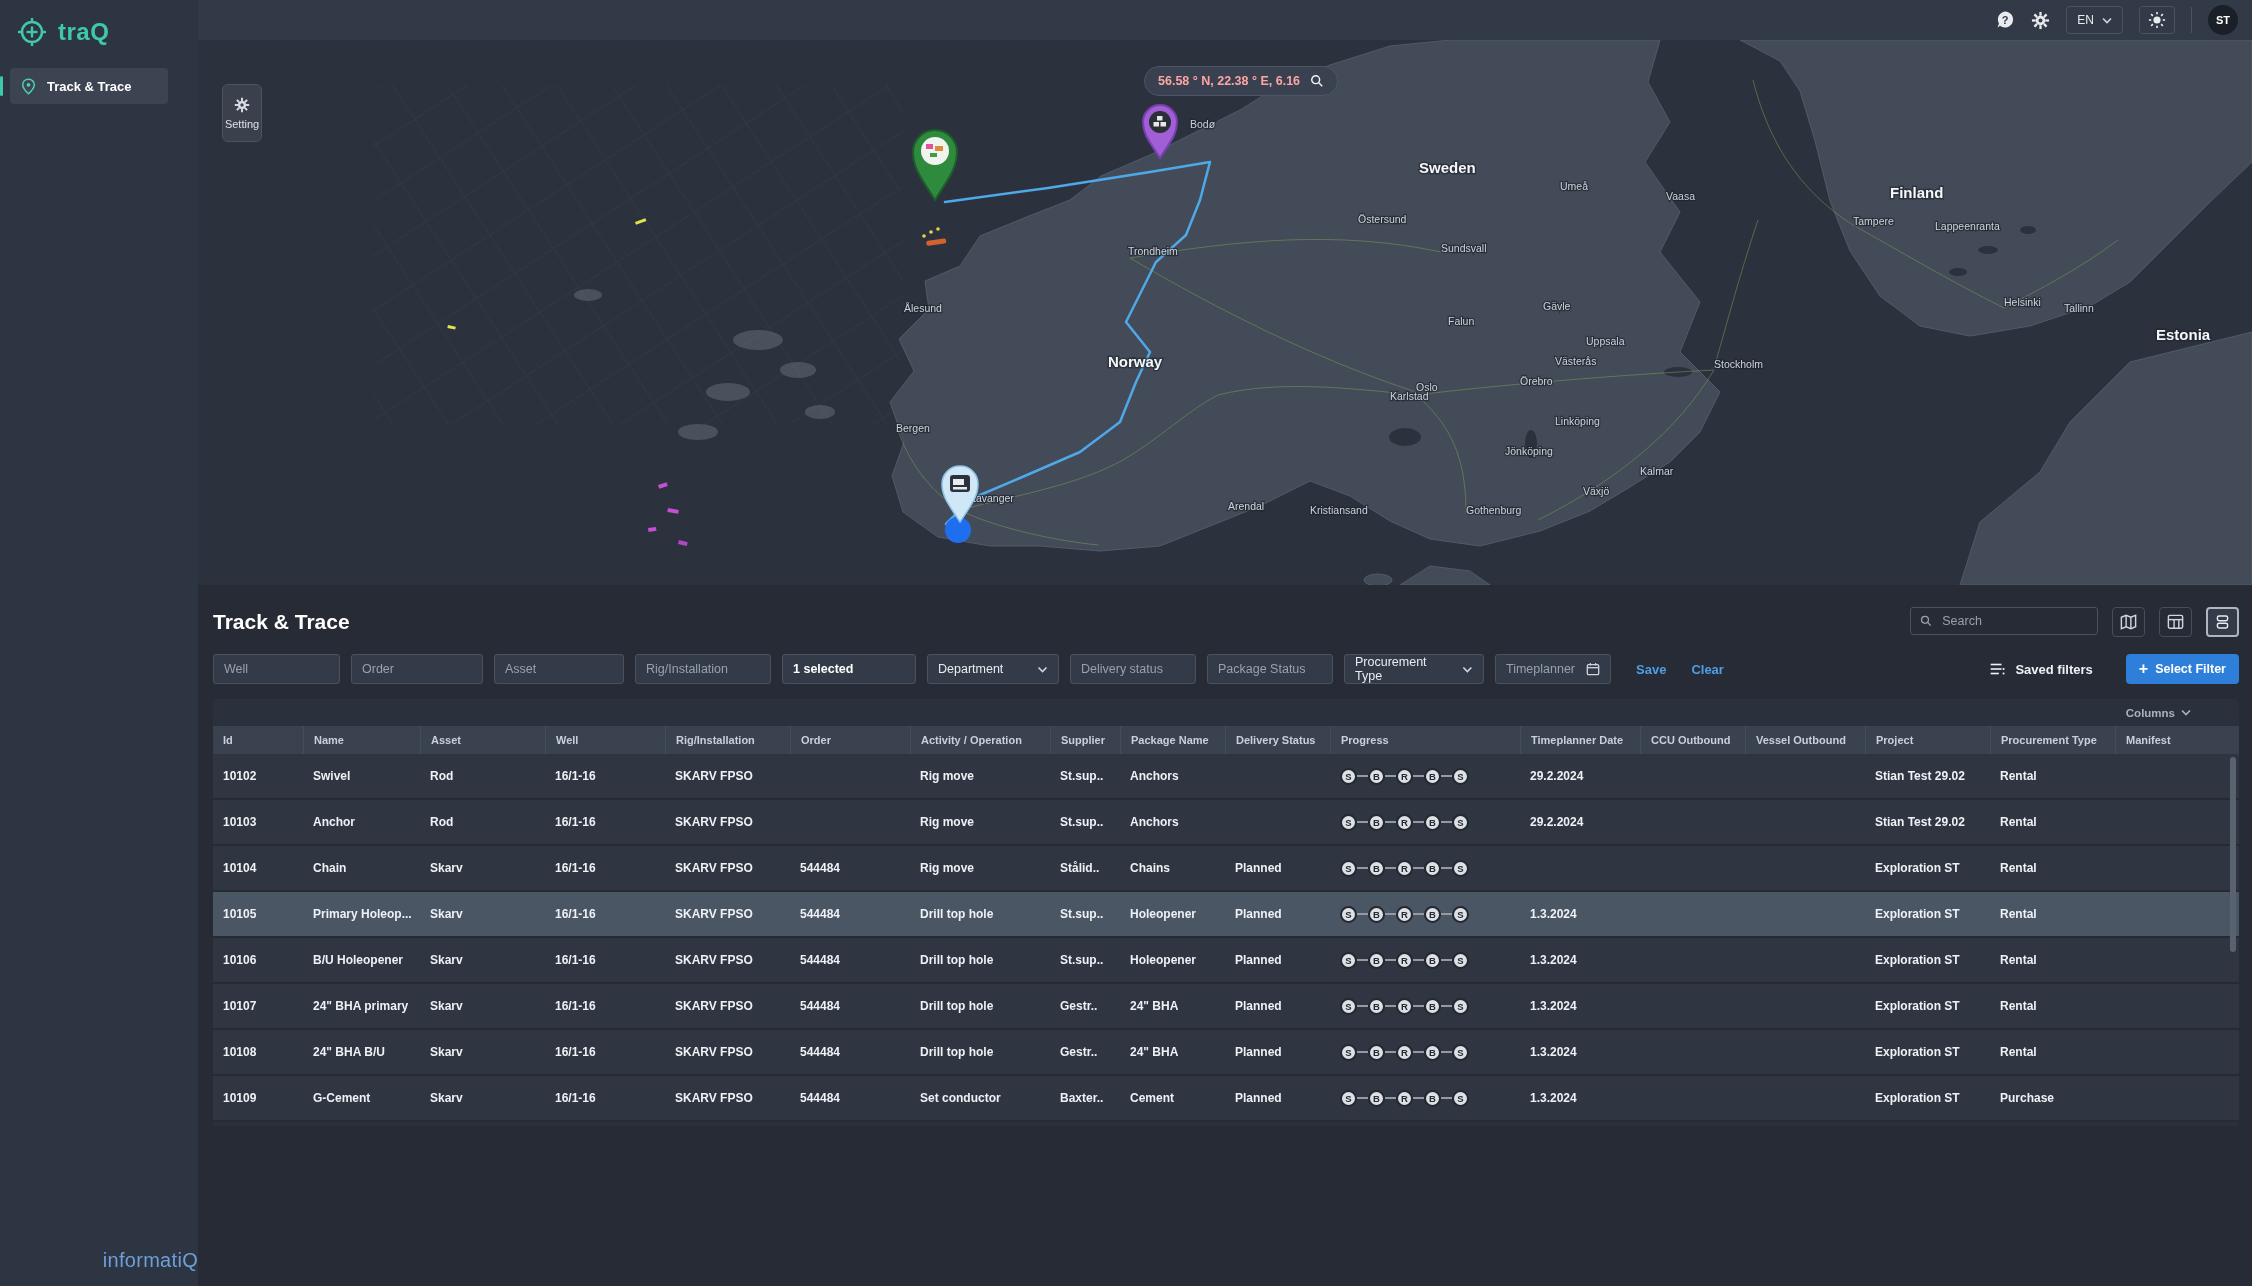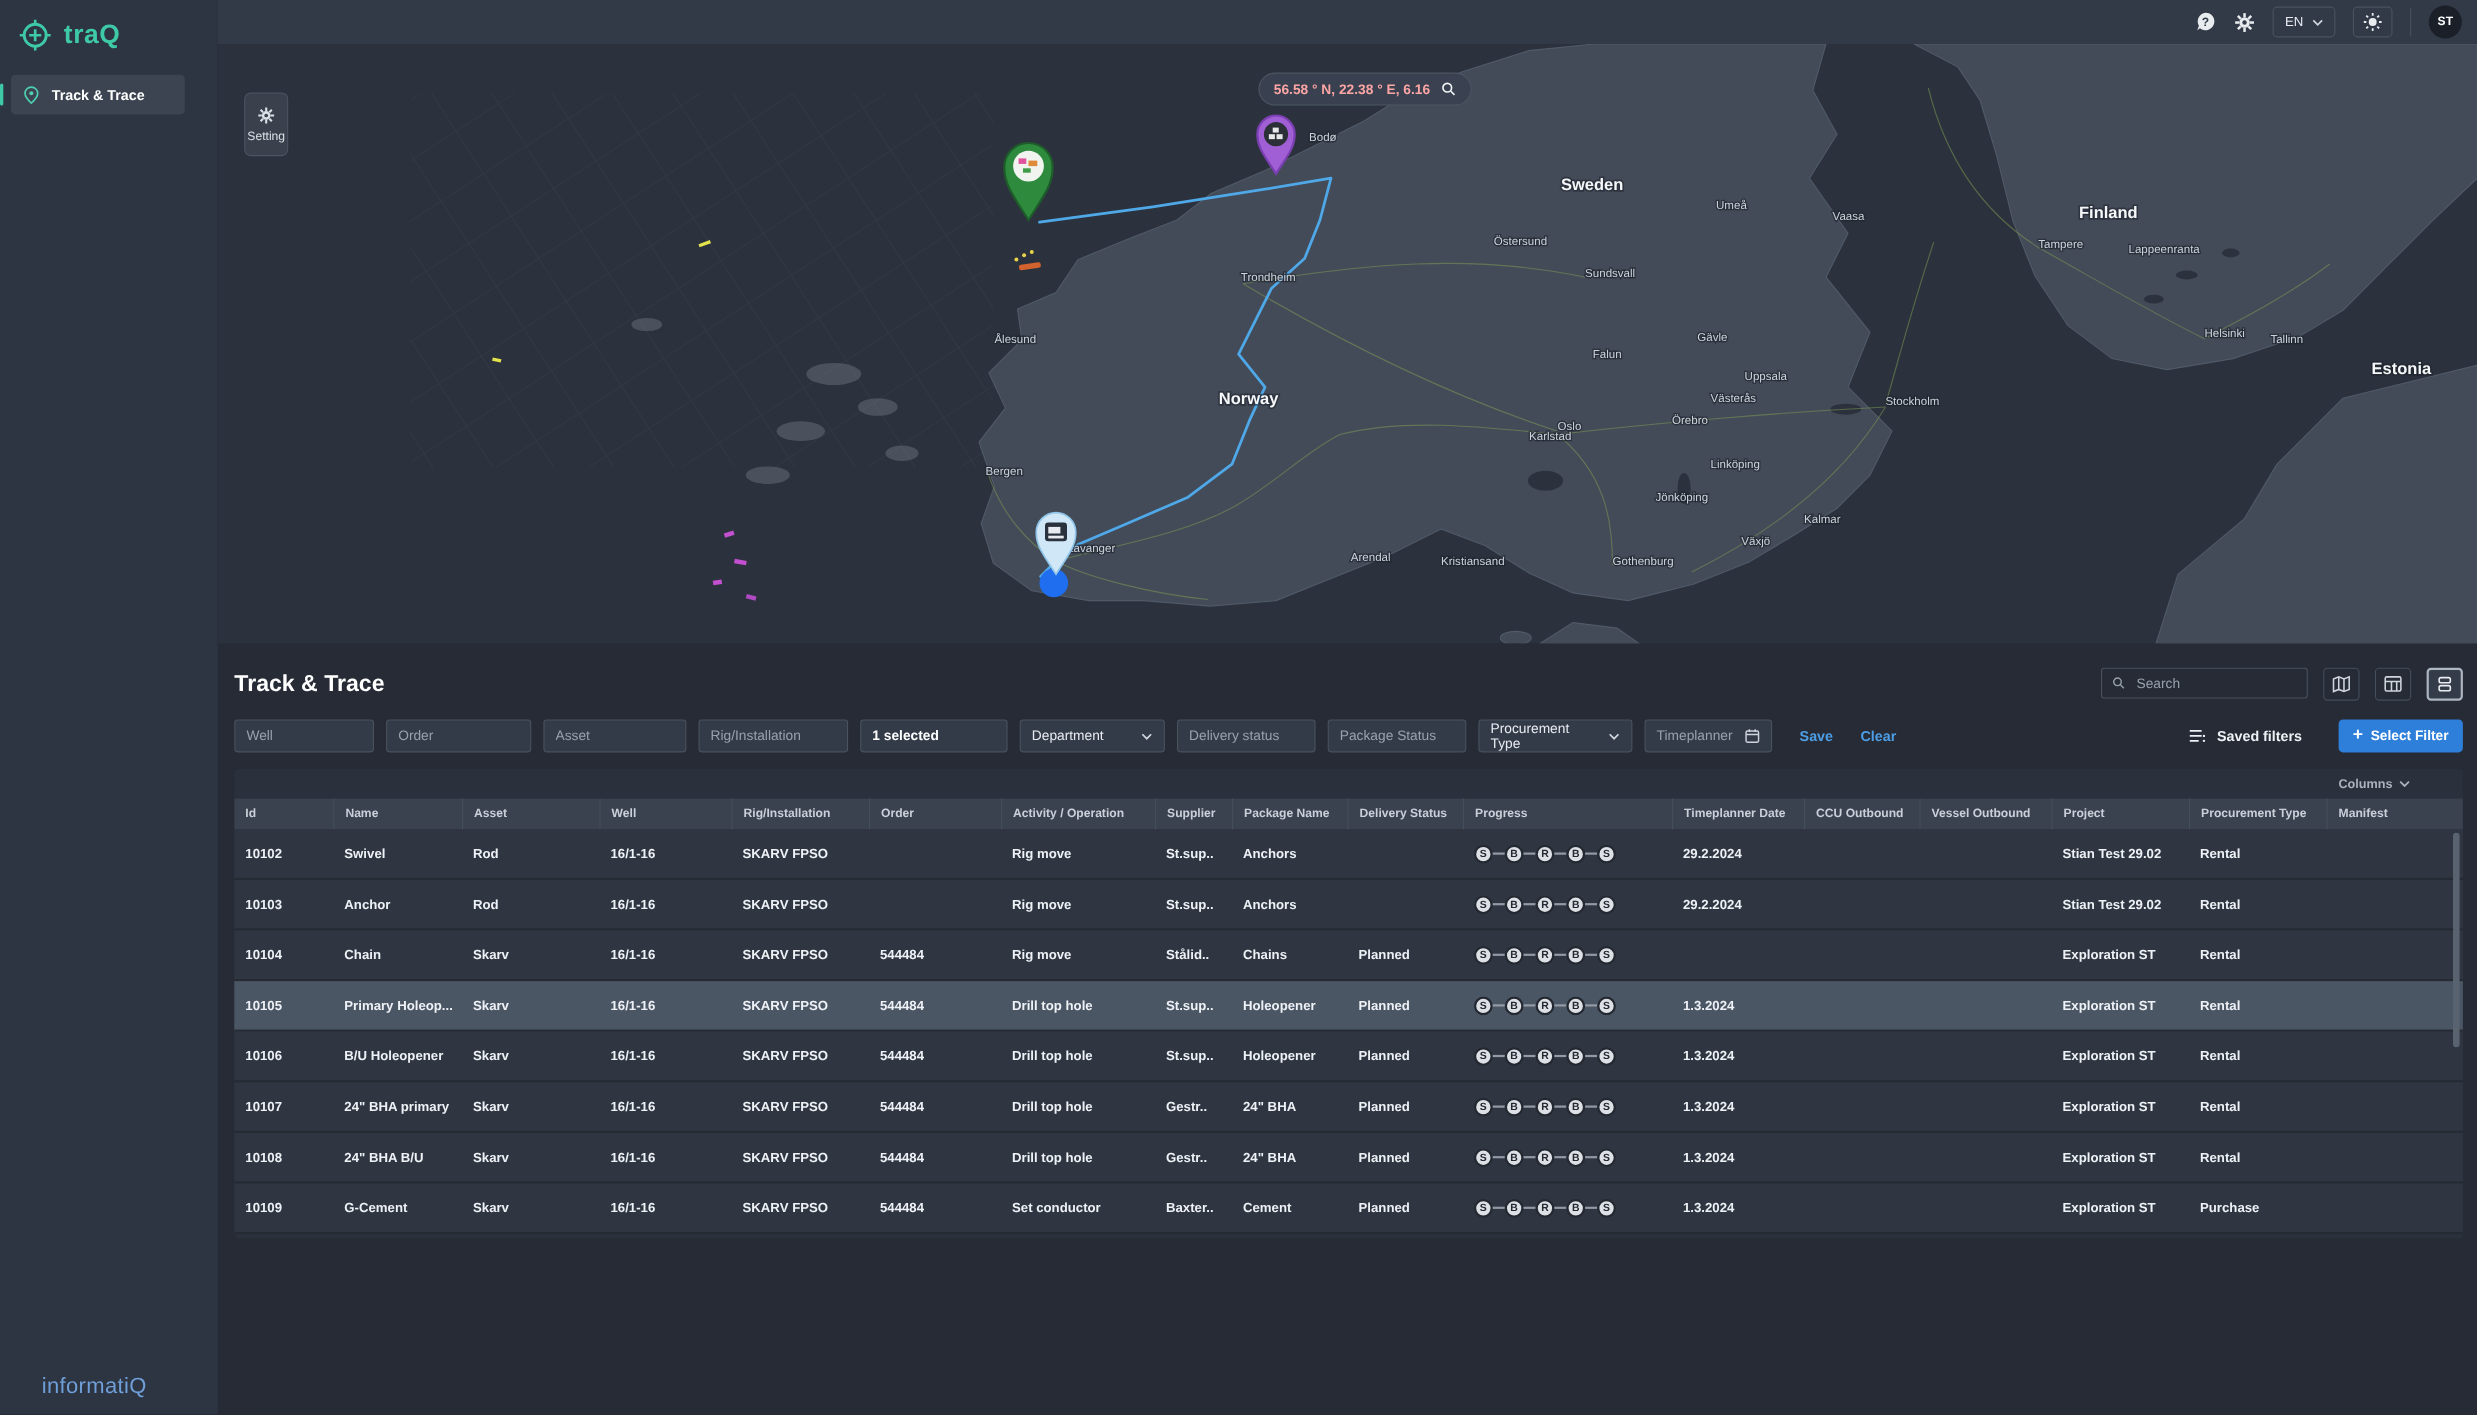--- a/index.html
+++ b/index.html
@@ -6,21 +6,21 @@
   html,body { margin:0; padding:0; background:#262b35; font-family:"Liberation Sans",sans-serif; }
   .app { width:2252px; height:1286px; display:flex; overflow:hidden; }
 
   
   .sidebar { width:198px; background:#2d3442; display:flex; flex-direction:column; position:relative; flex:none; }
   .logo { display:flex; align-items:center; gap:10px; padding:16px 0 20px 16px; }
   .logo-text { color:#3ec9a7; font-size:24px; font-weight:600; letter-spacing:.5px; }
   .nav-item { position:relative; display:flex; align-items:center; gap:10px; height:36px; background:#3c4452;
     border-radius:4px; margin:0 30px 0 10px; padding:0 10px; color:#fff; font-weight:700; font-size:13px; cursor:pointer; }
   .nav-item::before { content:""; position:absolute; left:-10px; top:8px; width:3px; height:20px; background:#3ec9a7; border-radius:2px; }
-  .sidebar-footer { margin-top:auto; padding:0 0 14px 38px; color:#6f9fd8; font-size:20px; letter-spacing:.3px; }
+  .sidebar-footer { margin-top:auto; padding:0 0 14px 38px; color:#6f9fd8; font-size:20px; letter-spacing:.3px;text-align:right; }
 
   
   .main { flex:1; display:flex; flex-direction:column; min-width:0; }
   .topbar { height:40px; background:#323a47; display:flex; align-items:center; justify-content:flex-end; gap:16px; padding-right:14px; flex:none; }
   .lang { display:flex; align-items:center; gap:8px; border:1px solid #4a5260; border-radius:4px; height:28px; padding:0 10px;
     color:#e8ecf1; font-size:12px; font-weight:400; cursor:pointer; }
   .icon-btn { display:flex; align-items:center; justify-content:center; cursor:pointer; }
   .icon-btn-border { width:36px; height:28px; border:1px solid #4a5260; border-radius:4px; display:flex; align-items:center; justify-content:center; cursor:pointer; }
   .tdivider { width:1px; height:26px; background:#4a5260; }
   .avatar { width:30px; height:30px; border-radius:50%; background:#1a1f28; color:#fff; font-size:11px; font-weight:700;

